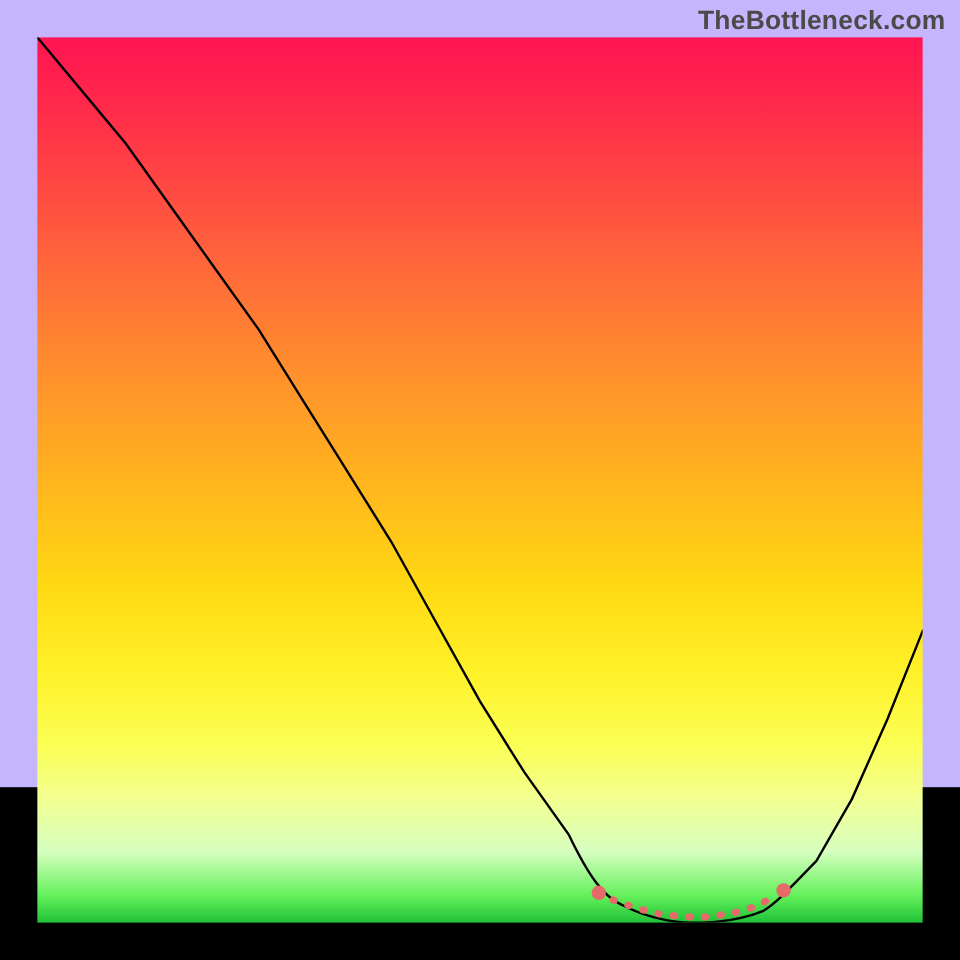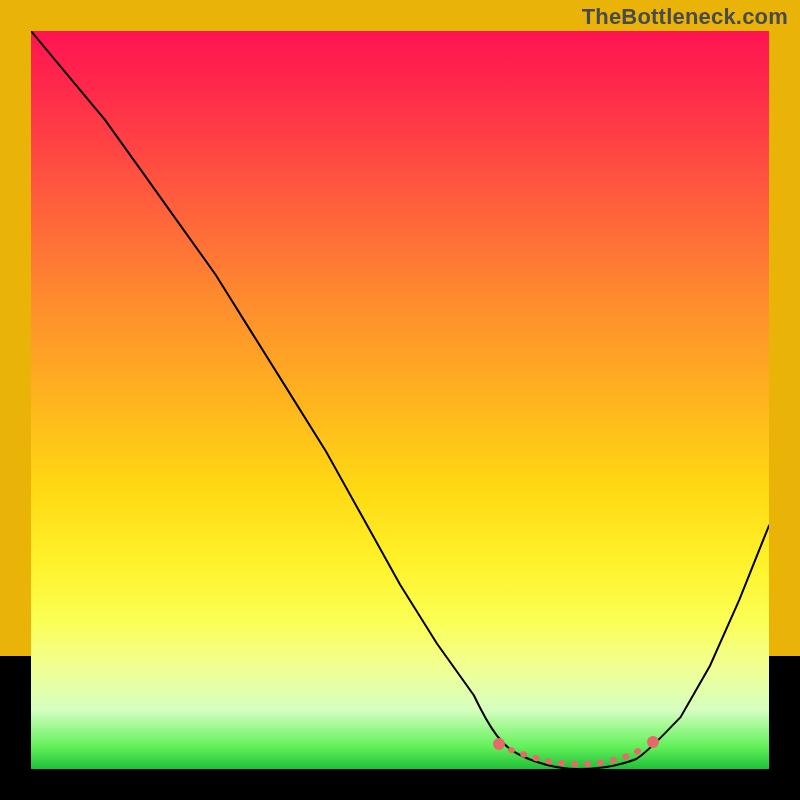--- a/index.html
+++ b/index.html
@@ -8,21 +8,21 @@
     width: 800px;
     height: 800px;
     background: #000;
     overflow: hidden;
     font-family: Arial, Helvetica, sans-serif;
   }
   .frame {
     position: relative;
     width: 800px;
     height: 656px;
-    background: #eab308;
+    background: #c4b5fd;
   }
   .watermark {
     position: absolute;
     top: 4px;
     right: 12px;
     color: #4a4a4a;
     font-size: 22px;
     font-weight: 600;
     letter-spacing: 0.2px;
     z-index: 10;

